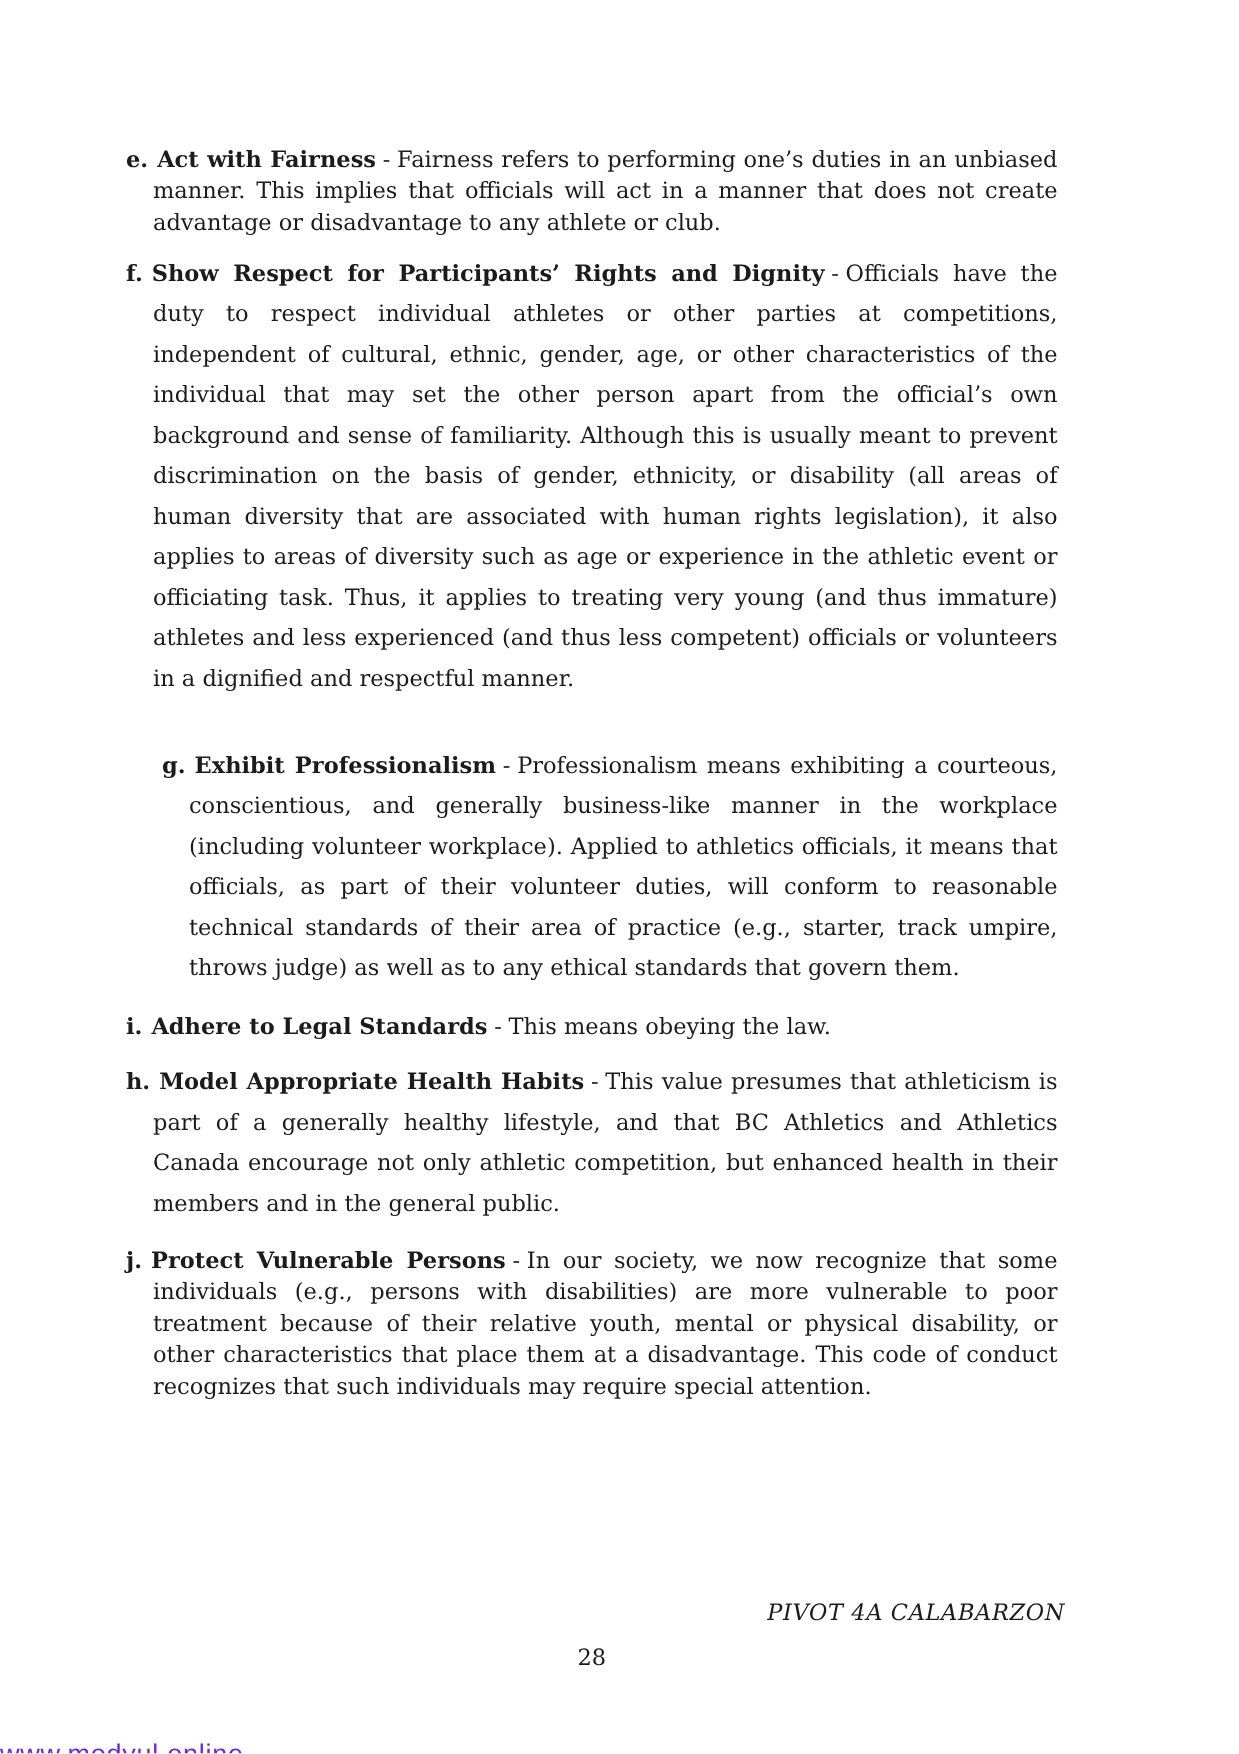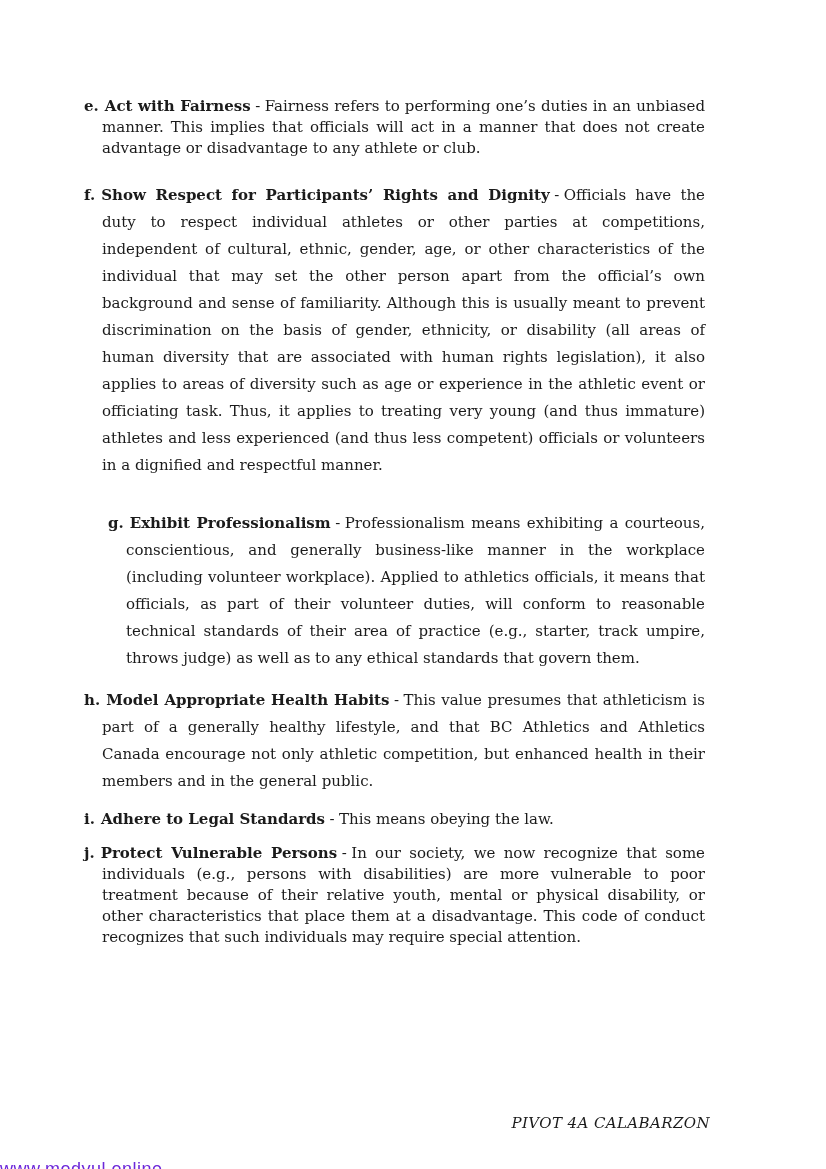--- a/index.html
+++ b/index.html
@@ -24,21 +24,21 @@
   }
   .item {
     font-size: 15px;
     text-align: justify;
     padding-left: 18px;
     text-indent: -18px;
     margin: 0;
   }
   .tight { line-height: 21px; }
   .loose { line-height: 27px; }
-  .mb-e { margin-bottom: 23px; }
+  .mb-e { margin-bottom: 10px; }
   .mb-f { margin-bottom: 31px; }
   .mb-g { margin-bottom: 15px; margin-left: 24px; }
   .mb-h { margin-bottom: 14px; }
   .mb-i { margin-bottom: 13px; }
   .marker {
     font-weight: bold;
     margin-right: 0.40em;
   }
   .heading {
     font-weight: bold;
@@ -46,21 +46,20 @@
   .sep {
     margin: 0 0.30em;
   }
   .footer-imprint {
     position: absolute;
     top: 1066px;
     right: 116px;
     font-style: italic;
     font-size: 15px;
     letter-spacing: 0.4px;
-    margin-top: 48px;
   }
   .page-number {
     position: absolute;
     top: 1096px;
     left: 84px;
     width: 621px;
     text-align: center;
     font-size: 15px;
   }
   .watermark {
@@ -80,23 +79,24 @@
 
 <div class="page">
   <div class="content">
 
     <p class="item tight mb-e"><span class="marker">e.</span><span class="heading">Act with Fairness</span><span class="sep">-</span><span>Fairness refers to performing one’s duties in an unbiased manner. This implies that officials will act in a manner that does not create advantage or disadvantage to any athlete or club.</span></p>
 
     <p class="item loose mb-f"><span class="marker">f.</span><span class="heading">Show Respect for Participants’ Rights and Dignity</span><span class="sep">-</span><span>Officials have the duty to respect individual athletes or other parties at competitions, independent of cultural, ethnic, gender, age, or other characteristics of the individual that may set the other person apart from the official’s own background and sense of familiarity. Although this is usually meant to prevent discrimination on the basis of gender, ethnicity, or disability (all areas of human diversity that are associated with human rights legislation), it also applies to areas of diversity such as age or experience in the athletic event or officiating task. Thus, it applies to treating very young (and thus immature) athletes and less experienced (and thus less competent) officials or volunteers in a dignified and respectful manner.</span></p>
 
     <p class="item loose mb-g"><span class="marker">g.</span><span class="heading">Exhibit Professionalism</span><span class="sep">-</span><span>Professionalism means exhibiting a courteous, conscientious, and generally business-like manner in the workplace (including volunteer workplace). Applied to athletics officials, it means that officials, as part of their volunteer duties, will conform to reasonable technical standards of their area of practice (e.g., starter, track umpire, throws judge) as well as to any ethical standards that govern them.</span></p>
 
+    <p class="item tight mb-i"><span class="marker">i.</span><span class="heading">Adhere to Legal Standards</span><span class="sep">-</span><span>This means obeying the law.</span></p>
+
     <p class="item loose mb-h"><span class="marker">h.</span><span class="heading">Model Appropriate Health Habits</span><span class="sep">-</span><span>This value presumes that athleticism is part of a generally healthy lifestyle, and that BC Athletics and Athletics Canada encourage not only athletic competition, but enhanced health in their members and in the general public.</span></p>
-
-    <p class="item tight mb-i"><span class="marker">i.</span><span class="heading">Adhere to Legal Standards</span><span class="sep">-</span><span>This means obeying the law.</span></p>
 
     <p class="item tight"><span class="marker">j.</span><span class="heading">Protect Vulnerable Persons</span><span class="sep">-</span><span>In our society, we now recognize that some individuals (e.g., persons with disabilities) are more vulnerable to poor treatment because of their relative youth, mental or physical disability, or other characteristics that place them at a disadvantage. This code of conduct recognizes that such individuals may require special attention.</span></p>
 
   </div>
 
   <div class="footer-imprint">PIVOT 4A CALABARZON</div>
+  <div class="page-number">28</div>
   <div class="watermark">www.modyul.online</div>
 </div>
 
 </body></html>

